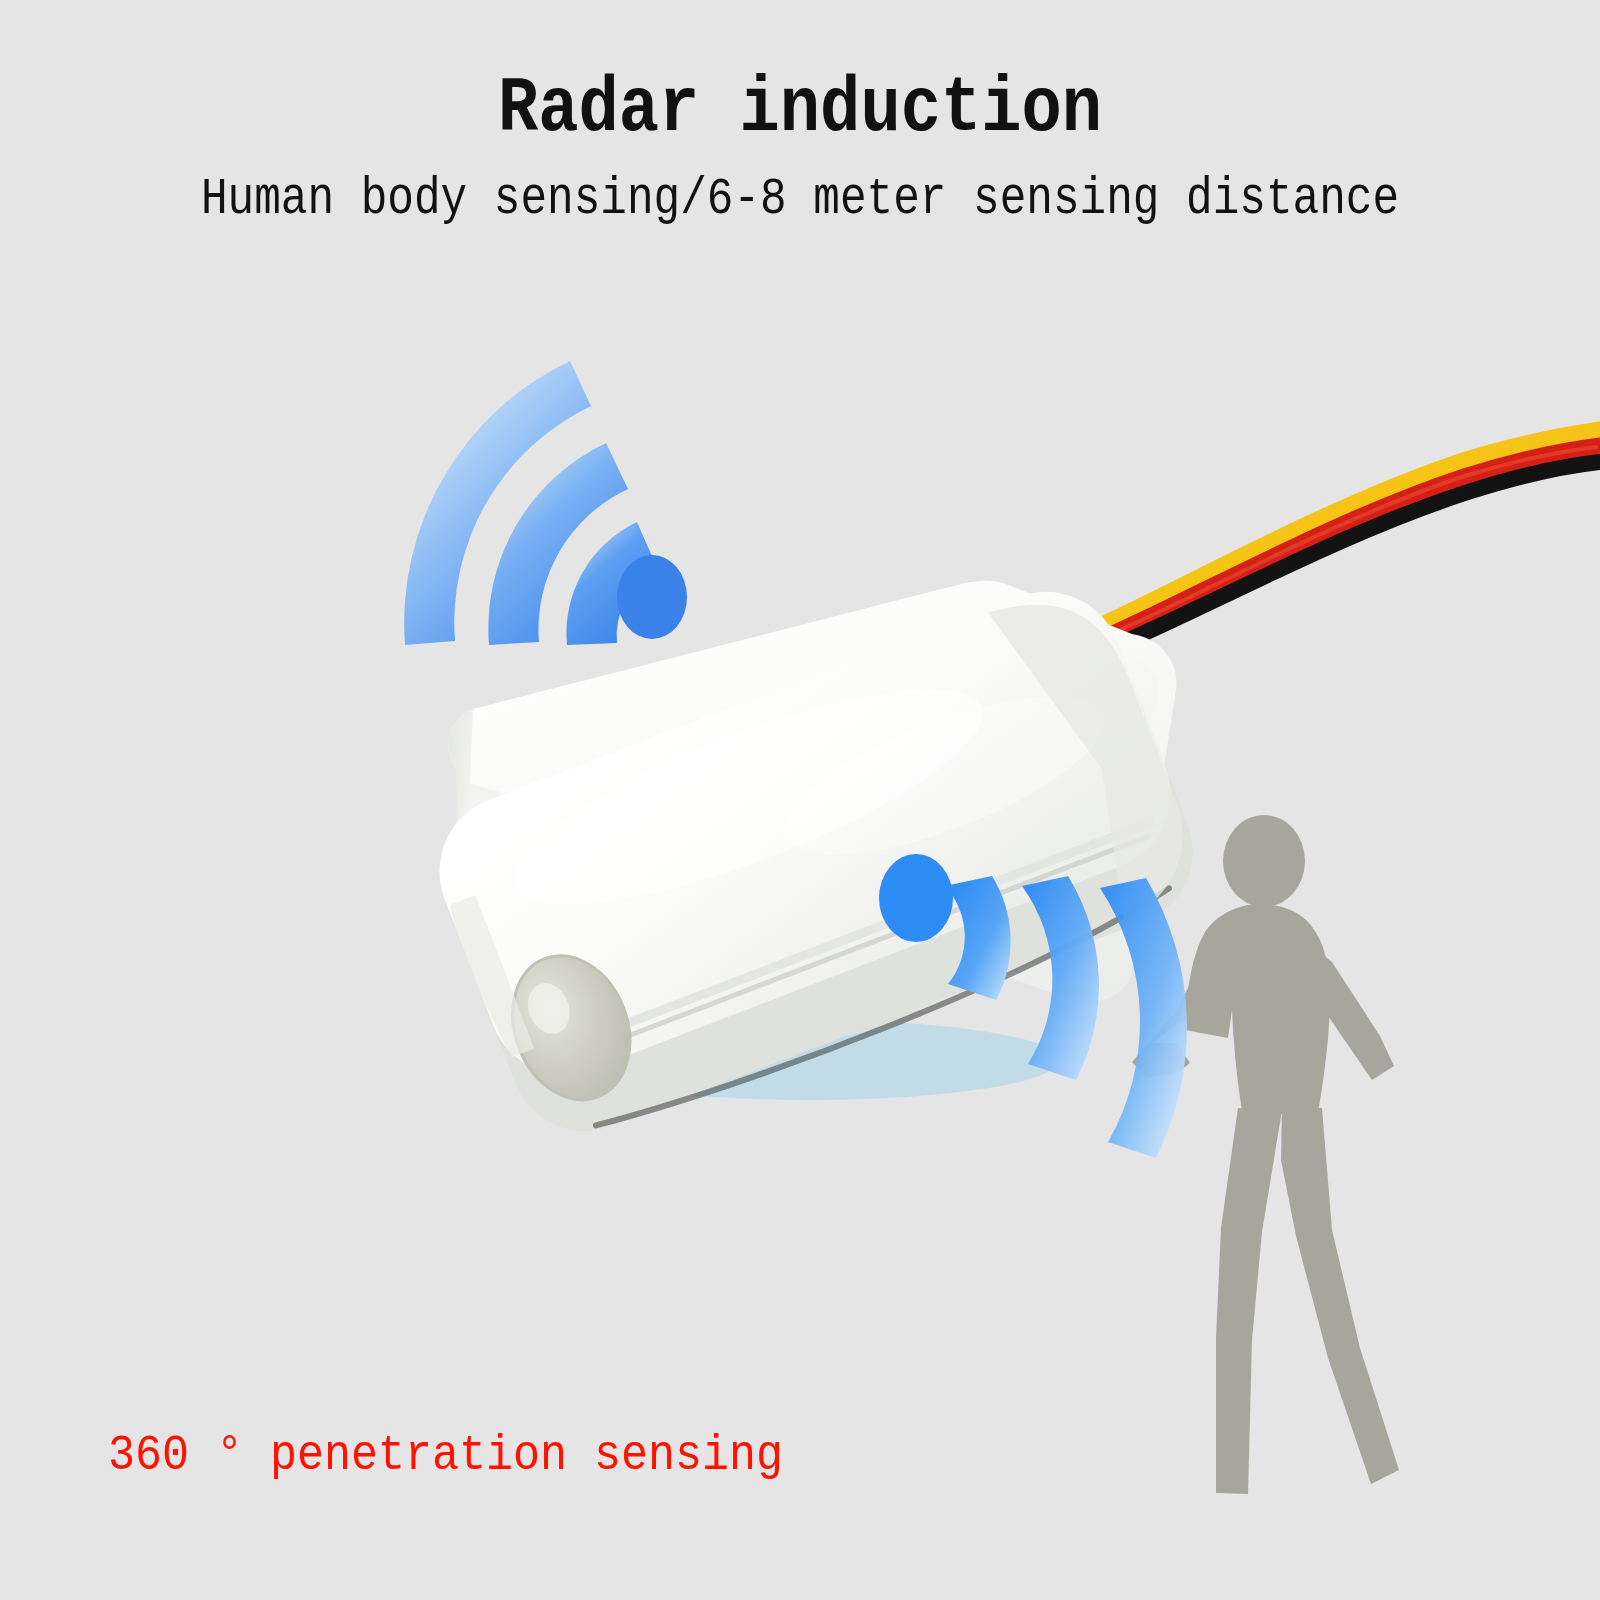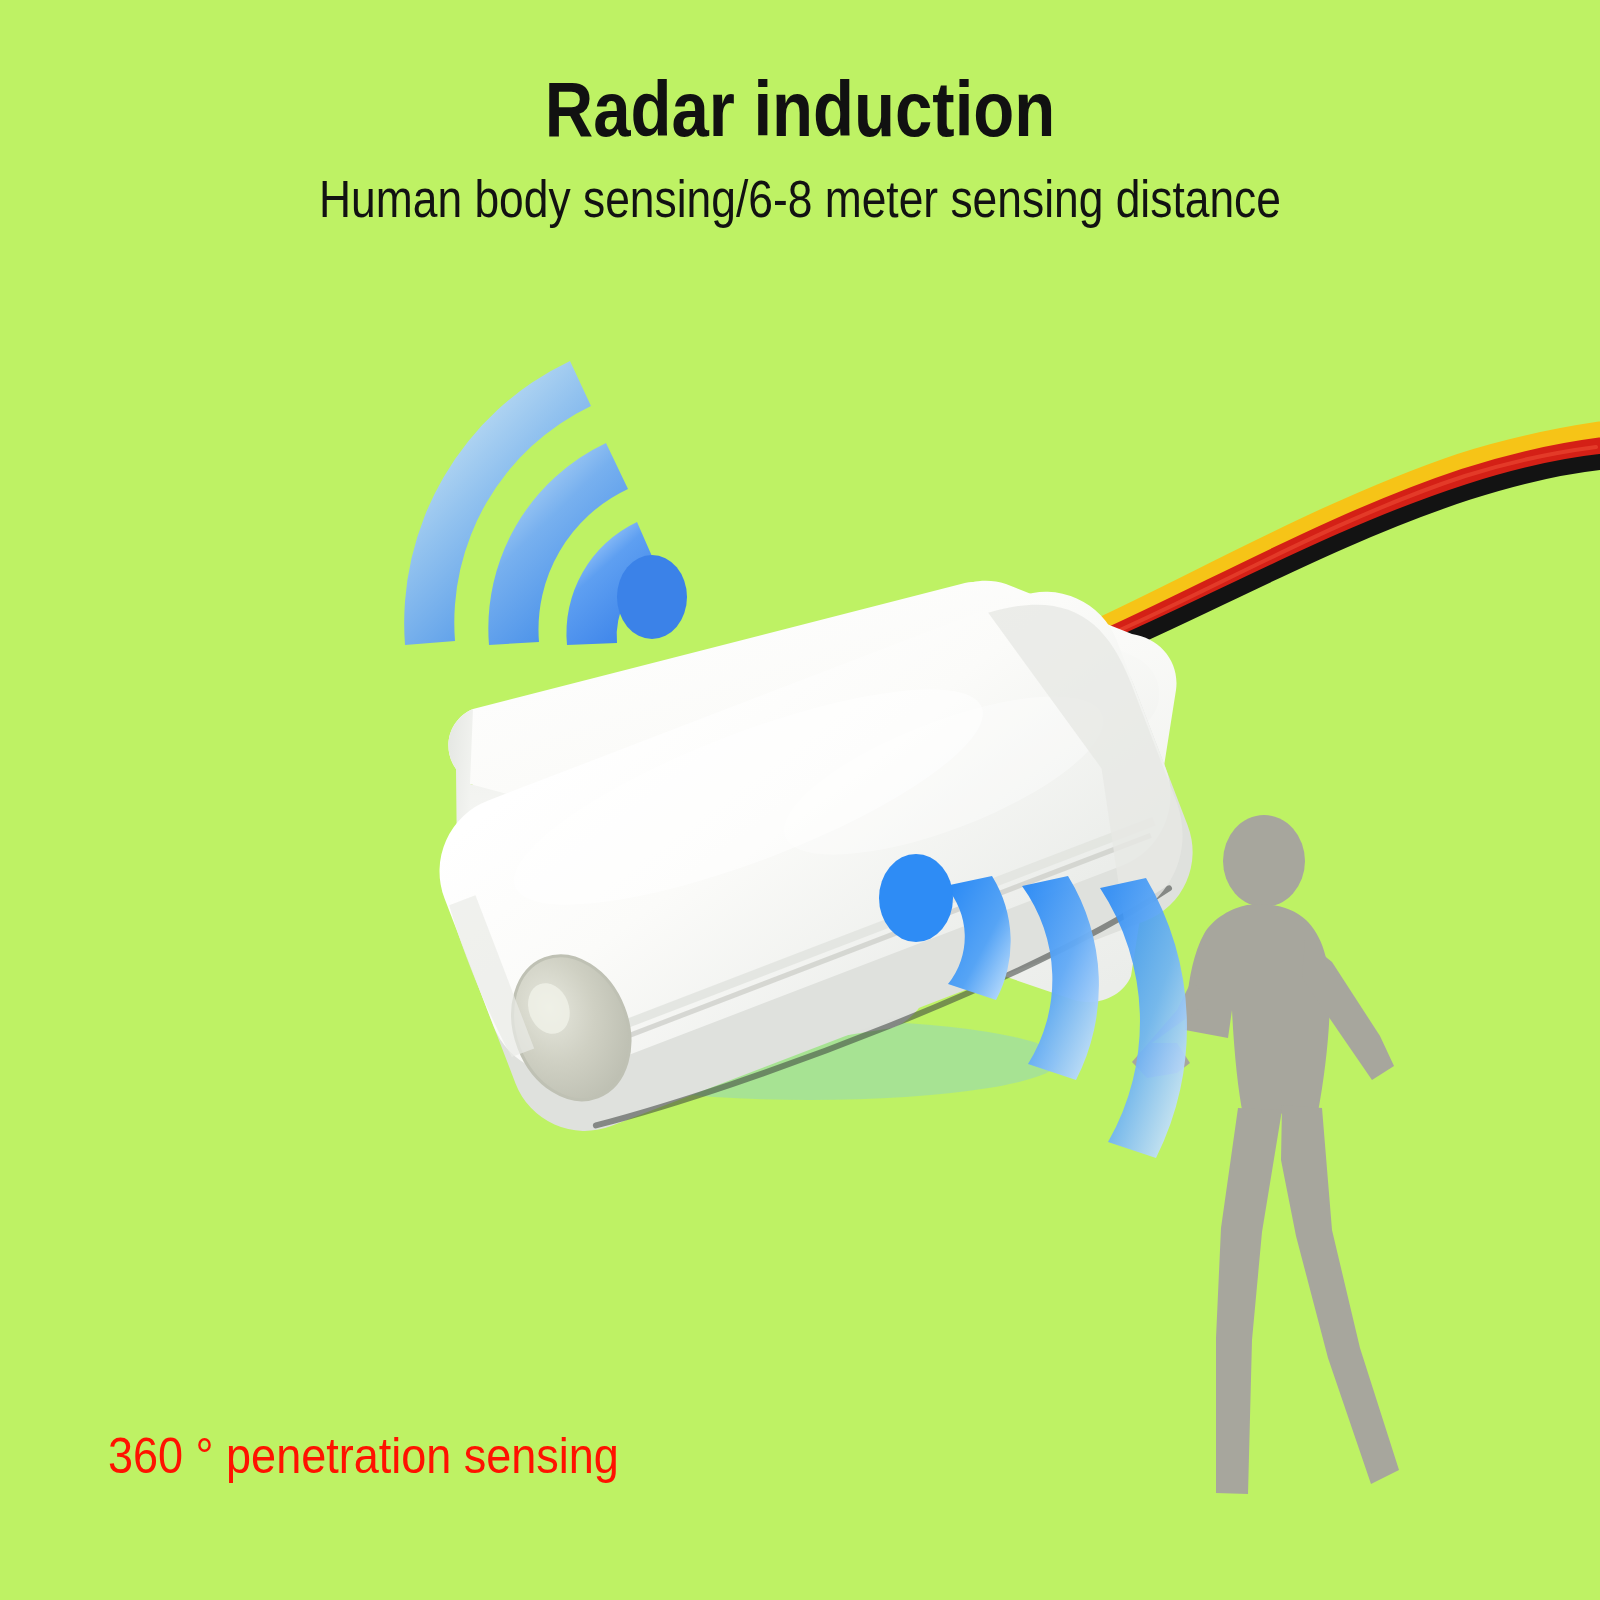--- a/index.html
+++ b/index.html
@@ -80,21 +80,21 @@
   .art.layer-person     { z-index: 3; }
   .art.layer-cable      { z-index: 4; }
   .art.layer-device     { z-index: 5; }
   .art.layer-waves-front{ z-index: 6; }
 
   .textlayer { z-index: 10; position: absolute; }
 </style>
 </head>
 <body>
 
-<div id="poster" style="background: #bef264;">
+<div id="poster" style="background: #e5e5e5; font-family: Liberation Mono, monospace;">
 
   <svg class="art layer-waves-back" viewBox="0 0 1600 1600">
     <defs>
       <linearGradient id="gradULa" x1="0.15" y1="0.05" x2="0.75" y2="0.95">
         <stop offset="0%" stop-color="#D9ECFD"></stop>
         <stop offset="45%" stop-color="#8FBFF6"></stop>
         <stop offset="100%" stop-color="#3E8AEE"></stop>
       </linearGradient>
       <linearGradient id="gradULb" x1="0.15" y1="0.05" x2="0.75" y2="0.95">
         <stop offset="0%" stop-color="#C7E1FC"></stop>

